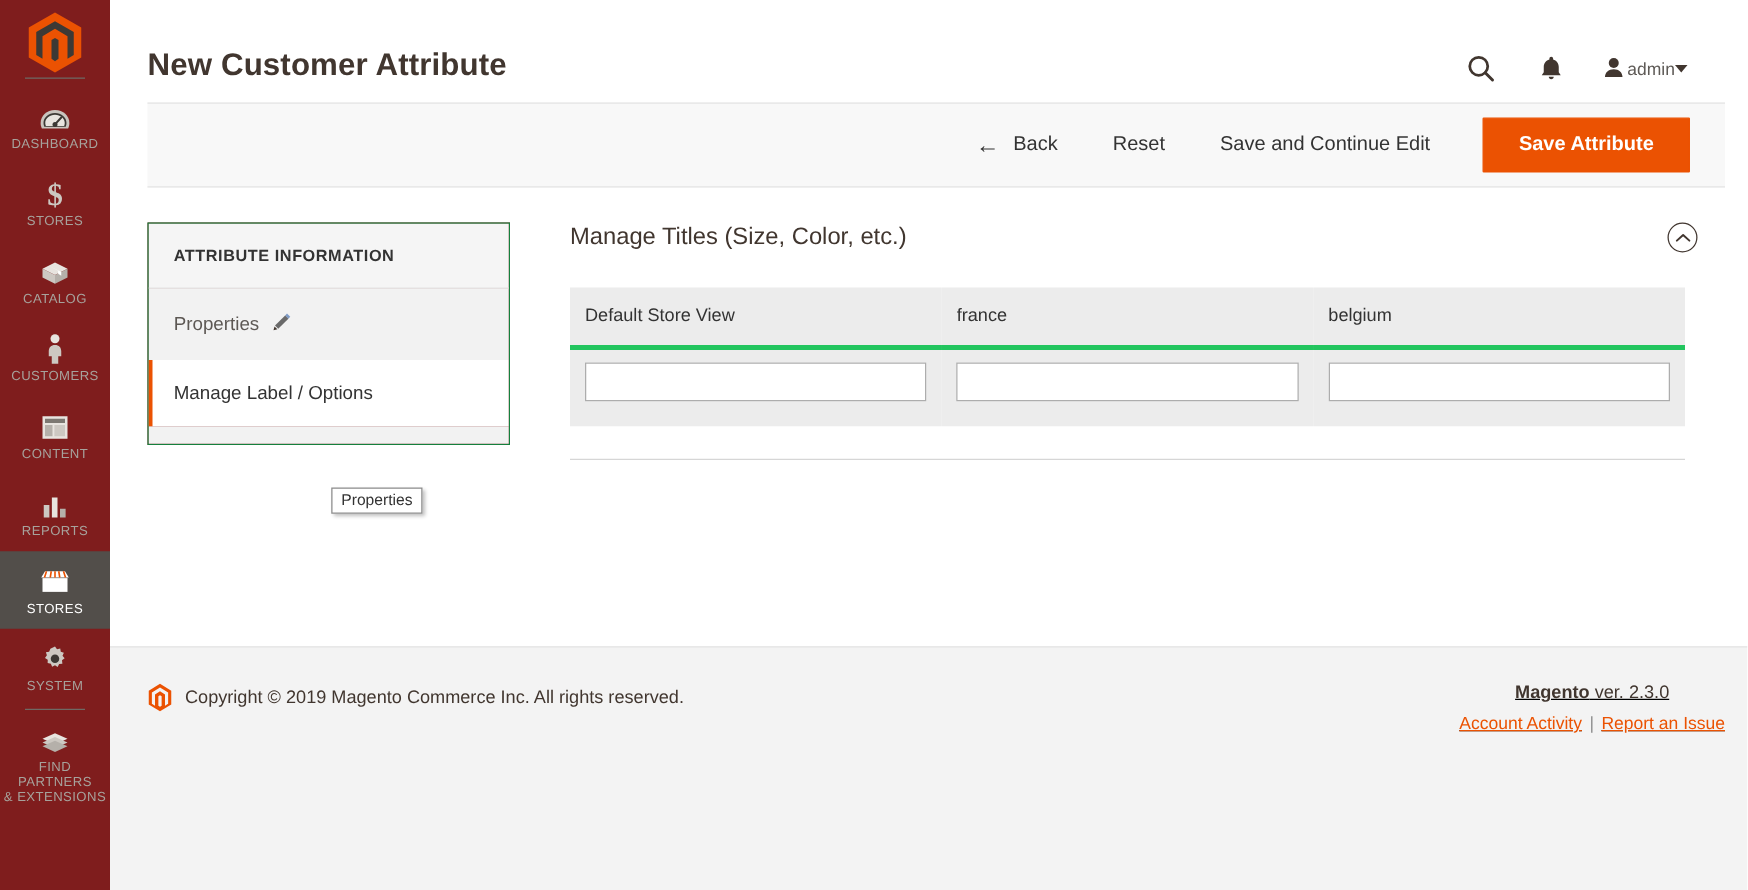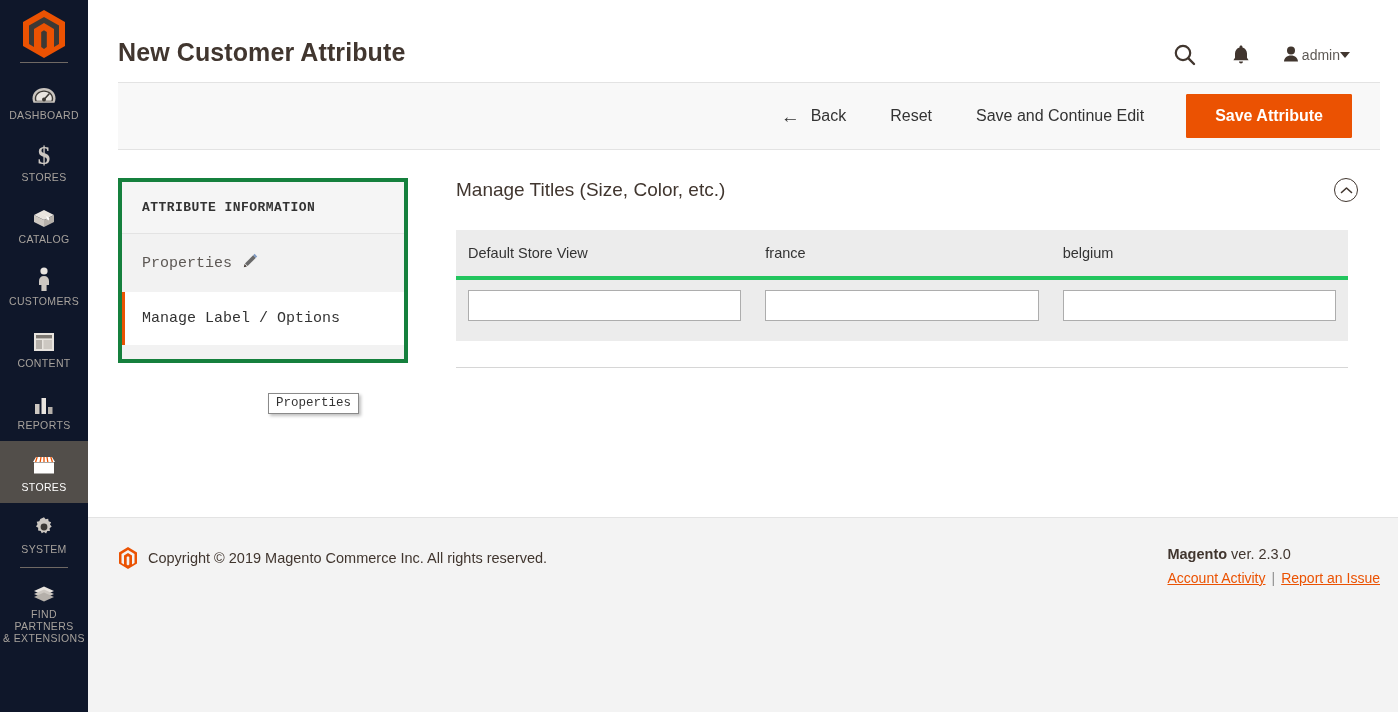--- a/index.html
+++ b/index.html
@@ -7,21 +7,21 @@
     width: 1398px; height: 712px;
     font-family: "Liberation Sans", sans-serif;
     background: #ffffff;
     overflow: hidden;
   }
   .page { position: relative; width: 1398px; height: 712px; display: flex; }
 
   
   .sidebar {
     width: 88px; height: 712px;
-    background: #0f172a;
+    background: #7f1d1d;
     flex: 0 0 88px;
     position: relative;
     overflow: hidden;
   }
   .logo-wrap {
     height: 62px;
     display: flex; align-items: center; justify-content: center;
     padding-top: 6px;
   }
   .logo-hex { display:block; }
@@ -120,24 +120,23 @@
   .back-arrow { font-size: 19px; line-height: 1; color: #333; }
 
   
   .content-row {
     display: flex;
     padding: 28px 18px 0 30px;
     align-items: flex-start;
   }
   .left-panel {
     width: 290px; flex: 0 0 290px;
-    border: 4px solid #15803d;
+    border: 1px solid #15803d;
     background: #7f1d1d;
     position: relative;
-    font-family: Liberation Mono, monospace;
   }
   .lp-title {
     background: #f5f5f5;
     border-bottom: 1px solid #e3e3e3;
     font-size: 13px; font-weight: bold;
     letter-spacing: 0.45px;
     color: #333333;
     padding: 18px 20px;
   }
   .lp-item {
@@ -233,21 +232,21 @@
     height: 195px;
     background: #f3f3f3;
     border-top: 1px solid #e3e3e3;
     padding: 28px 18px 0 30px;
     display: flex; align-items: flex-start; justify-content: space-between;
   }
   .copyright {
     display: flex; align-items: center; gap: 10px;
     font-size: 14.5px; color: #41362f;
   }
-  .footer-right { text-align: left; }
+  .footer-right { text-align: center; text-decoration: underline; }
   .magento-ver { font-size: 14.5px; color: #41362f; }
   .magento-ver b { font-weight: bold; }
   .footer-links {
     margin-top: 8px;
     font-size: 14px;
     color: #9b9b9b;
   }
   .footer-links a {
     color: #eb5202;
     text-decoration: underline;

